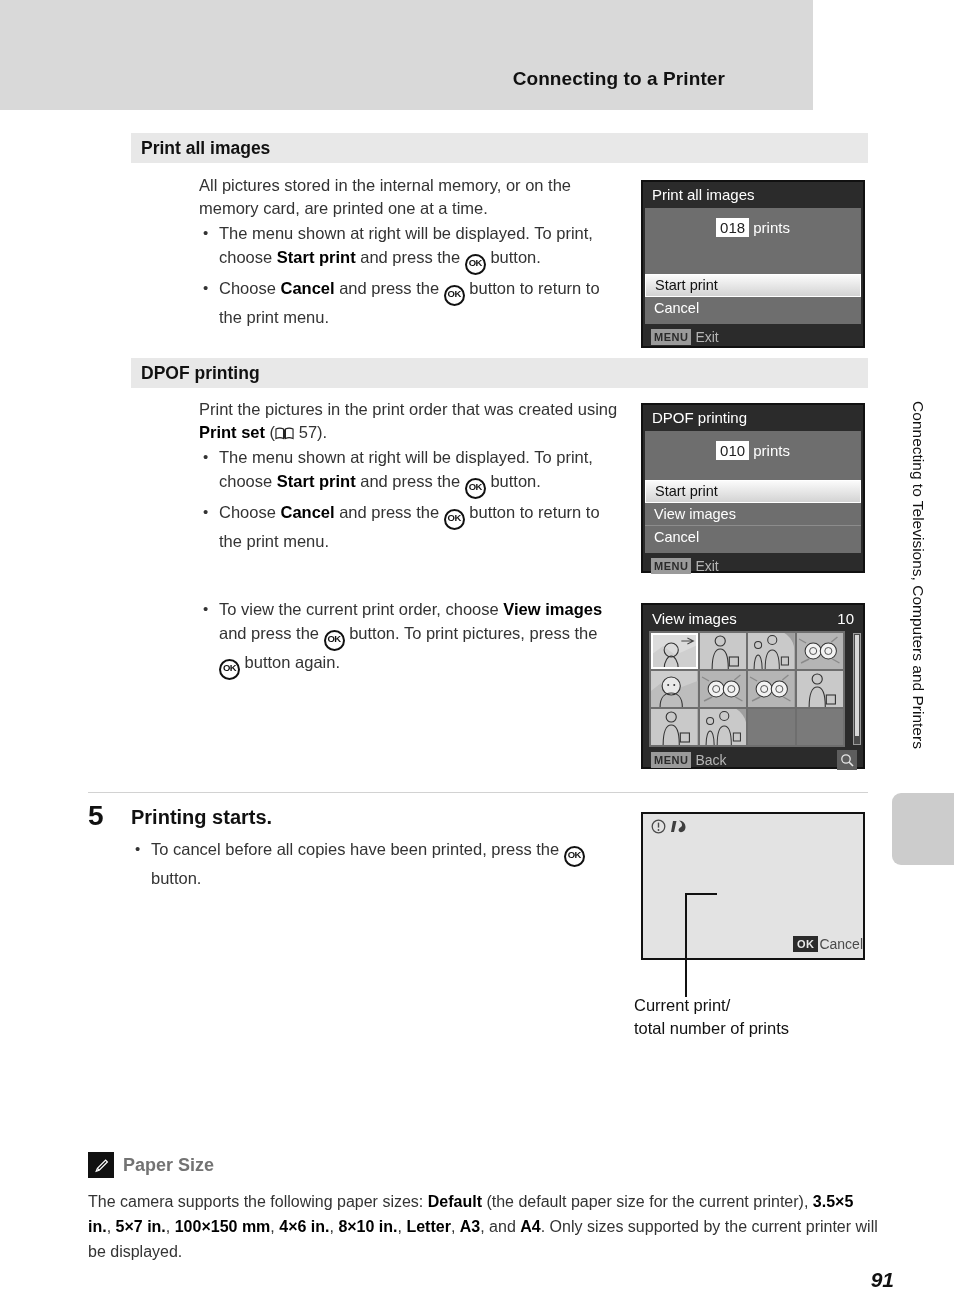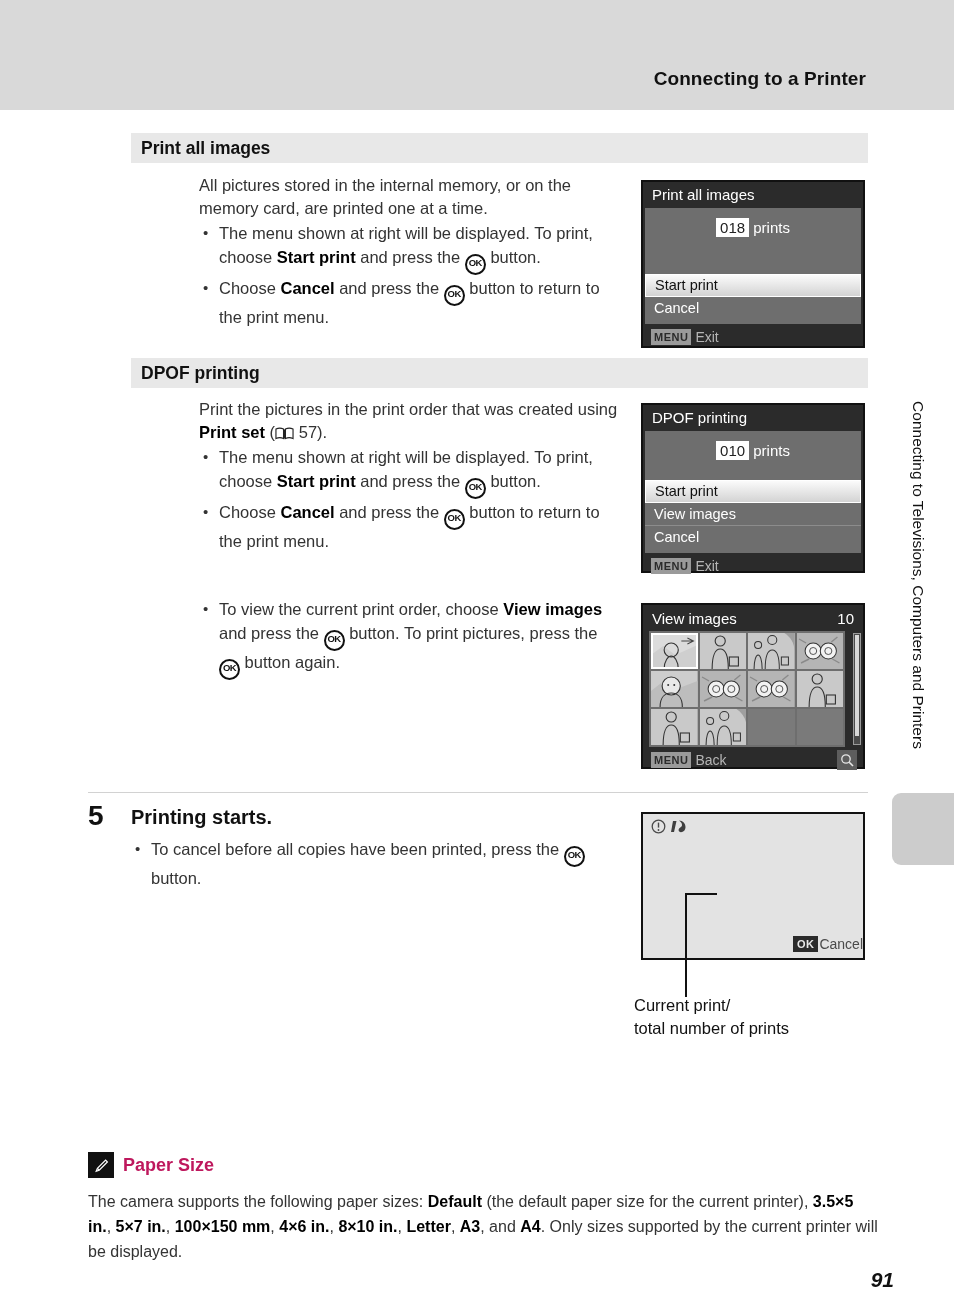--- a/index.html
+++ b/index.html
@@ -3,21 +3,21 @@
 <meta charset="utf-8">
 <style>
   html,body{margin:0;padding:0;}
   body{
     width:954px;height:1314px;background:#ffffff;
     font-family:"Liberation Sans", sans-serif;
     color:#1a1a1a;position:relative;overflow:hidden;
   }
   
   .page-header{
-    position:absolute;left:0;top:0;width:954px;height:110px;
+    position:absolute;left:0;top:0;width:813px;height:110px;
     background:#d9d9d9;
   }
   .page-header .title{
     position:absolute;right:88px;bottom:20px;
     font-size:19px;font-weight:bold;color:#111;letter-spacing:.1px;
   }
   
   .side-rail{
     position:absolute;right:16px;top:360px;width:40px;height:430px;
   }
@@ -159,21 +159,21 @@
   }
   .step-list{position:absolute;left:131px;width:480px;}
   .step-list li{font-size:16.5px;line-height:24px;}
   
   .note{position:absolute;left:88px;width:790px;}
   .note-head{display:flex;align-items:center;gap:9px;}
   .note-icon{
     width:26px;height:26px;background:#111;display:flex;align-items:center;
     justify-content:center;
   }
-  .note-title{font-size:18px;font-weight:bold;color:#be185d;}
+  .note-title{font-size:18px;font-weight:bold;color:#737373;}
   .note-body{
     margin-top:11px;font-size:16px;line-height:25px;color:#333;
   }
   .pageno{
     position:absolute;right:60px;bottom:22px;font-size:21px;font-style:italic;
     font-weight:bold;color:#111;
   }
 </style>
 </head>
 <body>

